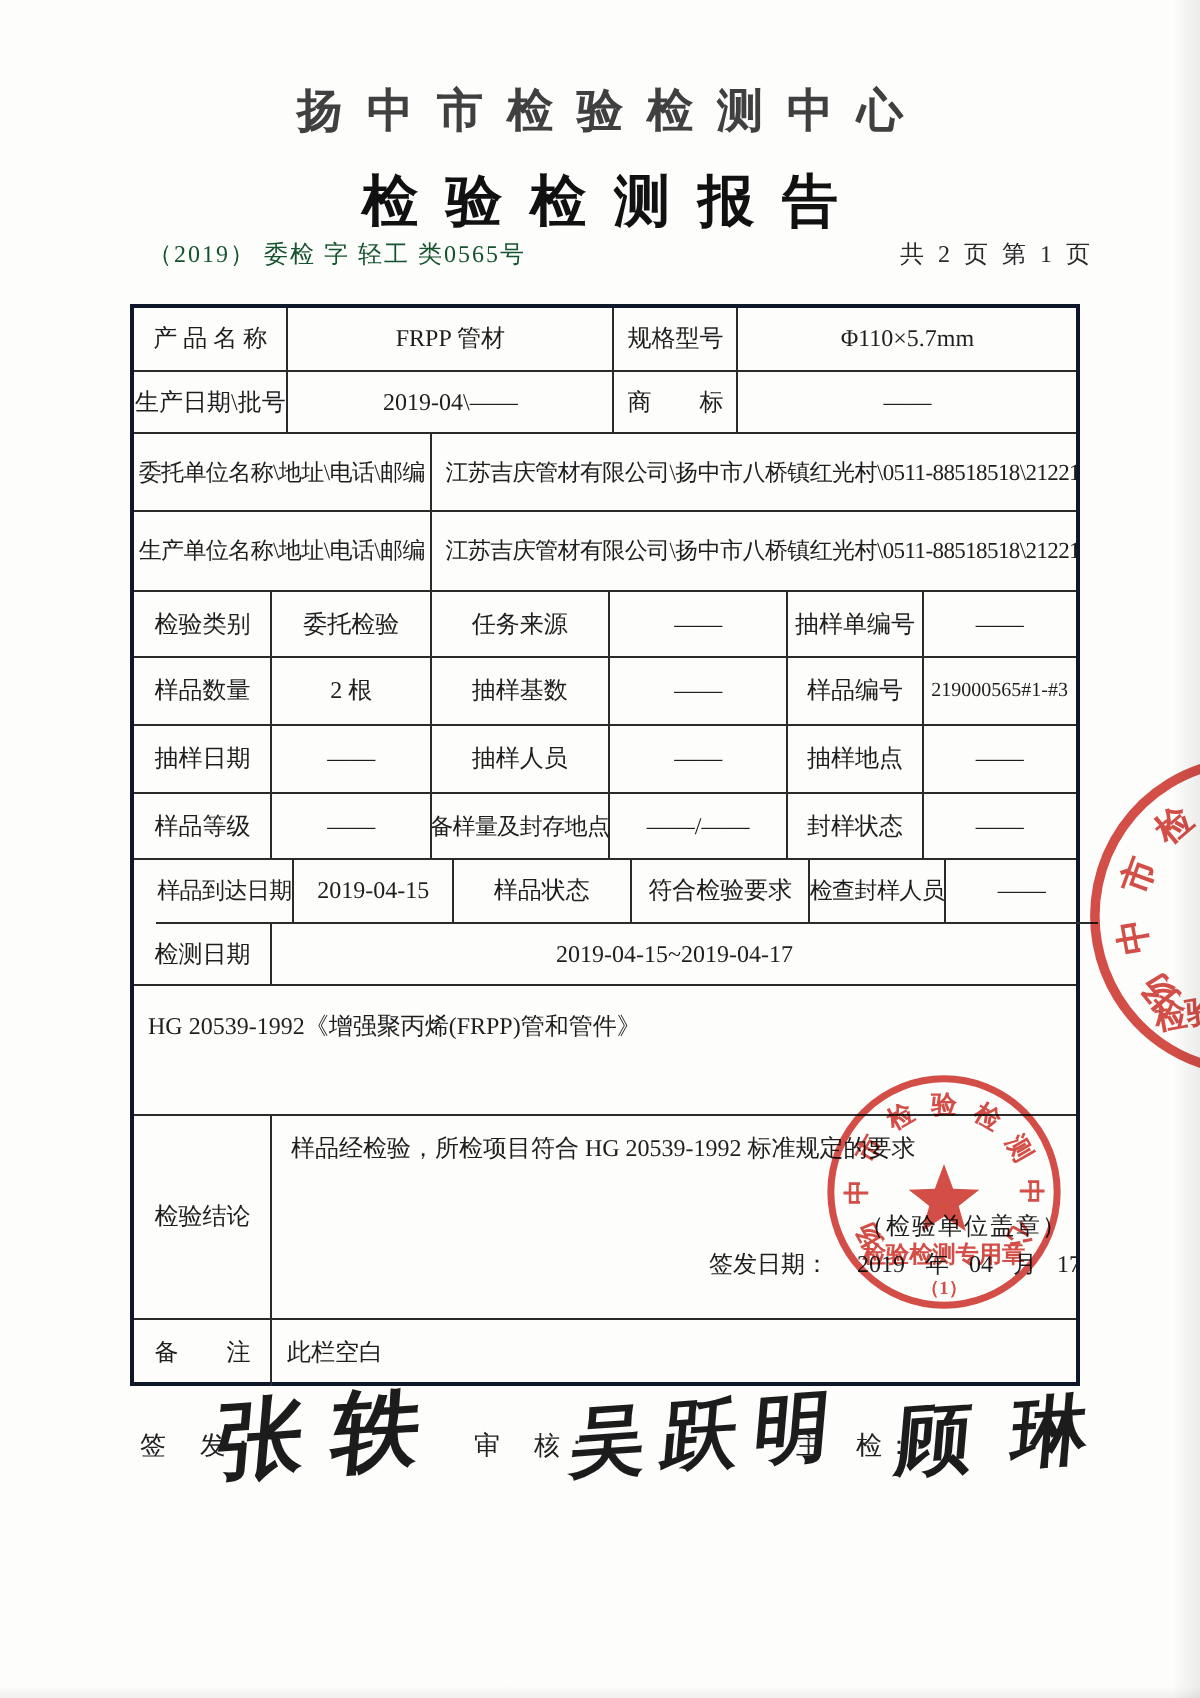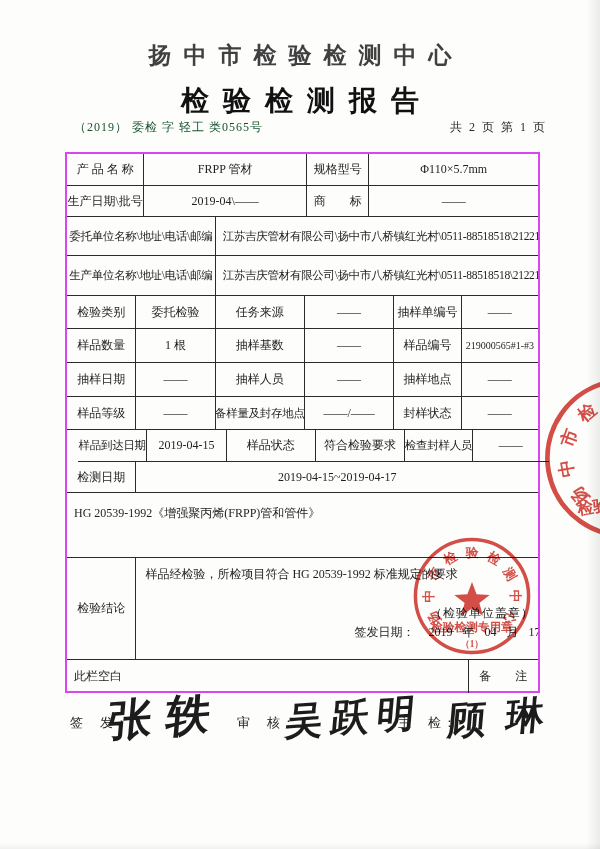--- a/index.html
+++ b/index.html
@@ -10,21 +10,21 @@
   }
   .abs{position:absolute;}
   .org-title{top:40px;left:0;width:600px;text-align:center;
     font-size:23px;font-weight:bold;letter-spacing:12px;text-indent:12px;color:#404040;}
   .report-title{top:82px;left:0;width:600px;text-align:center;
     font-size:28px;font-weight:bold;letter-spacing:14px;text-indent:14px;color:#111;}
   .doc-no{top:119px;left:74px;font-size:12px;letter-spacing:1px;color:#14532d;}
   .page-info{top:119px;right:55px;font-size:12px;word-spacing:4px;color:#2a2a2a;}
 
   .report-table{left:65px;top:152px;width:475px;height:541px;
-    border:2px solid #d946ef;box-sizing:border-box;}
+    border:2px solid #0f172a;box-sizing:border-box;}
   .trow{display:flex;width:100%;box-sizing:border-box;border-bottom:1px solid #2b2b2b;}
   .trow:last-child{border-bottom:none;}
   .tcell{box-sizing:border-box;border-right:1px solid #2b2b2b;
     display:flex;align-items:center;justify-content:center;
     font-size:12px;text-align:center;padding:1px 3px;color:#1e1e1e;
     overflow:hidden;white-space:nowrap;}
   .tcell:last-child{border-right:none;}
   .tcell.left{justify-content:flex-start;text-align:left;padding-left:7px;}
   .tcell.small{font-size:10px;}
   .tcell.longtext{font-size:11.5px;letter-spacing:-0.3px;}
@@ -85,21 +85,21 @@
     <div class="tcell" style="width:70px;">检验类别</div>
     <div class="tcell" style="width:80px;">委托检验</div>
     <div class="tcell" style="width:90px;">任务来源</div>
     <div class="tcell" style="width:90px;">——</div>
     <div class="tcell" style="width:68px;">抽样单编号</div>
     <div class="tcell" style="width:77px;">——</div>
   </div>
 
   <div class="trow" style="height:34px;">
     <div class="tcell" style="width:70px;">样品数量</div>
-    <div class="tcell" style="width:80px;">1 根</div>
+    <div class="tcell" style="width:80px;">2 根</div>
     <div class="tcell" style="width:90px;">抽样基数</div>
     <div class="tcell" style="width:90px;">——</div>
     <div class="tcell" style="width:68px;">样品编号</div>
     <div class="tcell small" style="width:77px;">219000565#1-#3</div>
   </div>
 
   <div class="trow" style="height:34px;">
     <div class="tcell" style="width:70px;">抽样日期</div>
     <div class="tcell" style="width:80px;">——</div>
     <div class="tcell" style="width:90px;">抽样人员</div>
@@ -140,22 +140,22 @@
     <div class="tcell rel" style="width:405px;">
       <span class="concl-text">样品经检验，所检项目符合 HG 20539-1992 标准规定的要求</span>
       <span class="seal-note">（检验单位盖章）</span>
       <span class="issue-line">
         <span>签发日期：</span><span class="date">2019 年 04 月 17 日</span>
       </span>
     </div>
   </div>
 
   <div class="trow" style="height:33px;">
+    <div class="tcell" style="width:70px;">备　　注</div>
     <div class="tcell left" style="width:405px;">此栏空白</div>
-    <div class="tcell" style="width:70px;">备　　注</div>
   </div>
 
 </div>
 
 <div class="abs stamp" style="left:410px;top:534px;width:124px;height:124px;">
   <svg width="124" height="124" viewBox="0 0 160 160">
     <circle cx="80" cy="80" r="73" fill="none" stroke-width="4.5" stroke="#ce352d"></circle>
     <polygon points="80,62 85.9,77.9 102.8,78.6 89.5,89.1 94.1,105.4 80,96 65.9,105.4 70.5,89.1 57.2,78.6 74.1,77.9" fill="#ce352d"></polygon>
     <g font-size="16.5" font-weight="bold" text-anchor="middle">
       <text transform="translate(31.5,108) rotate(-120)" dominant-baseline="central" fill="#ce352d">扬</text>

